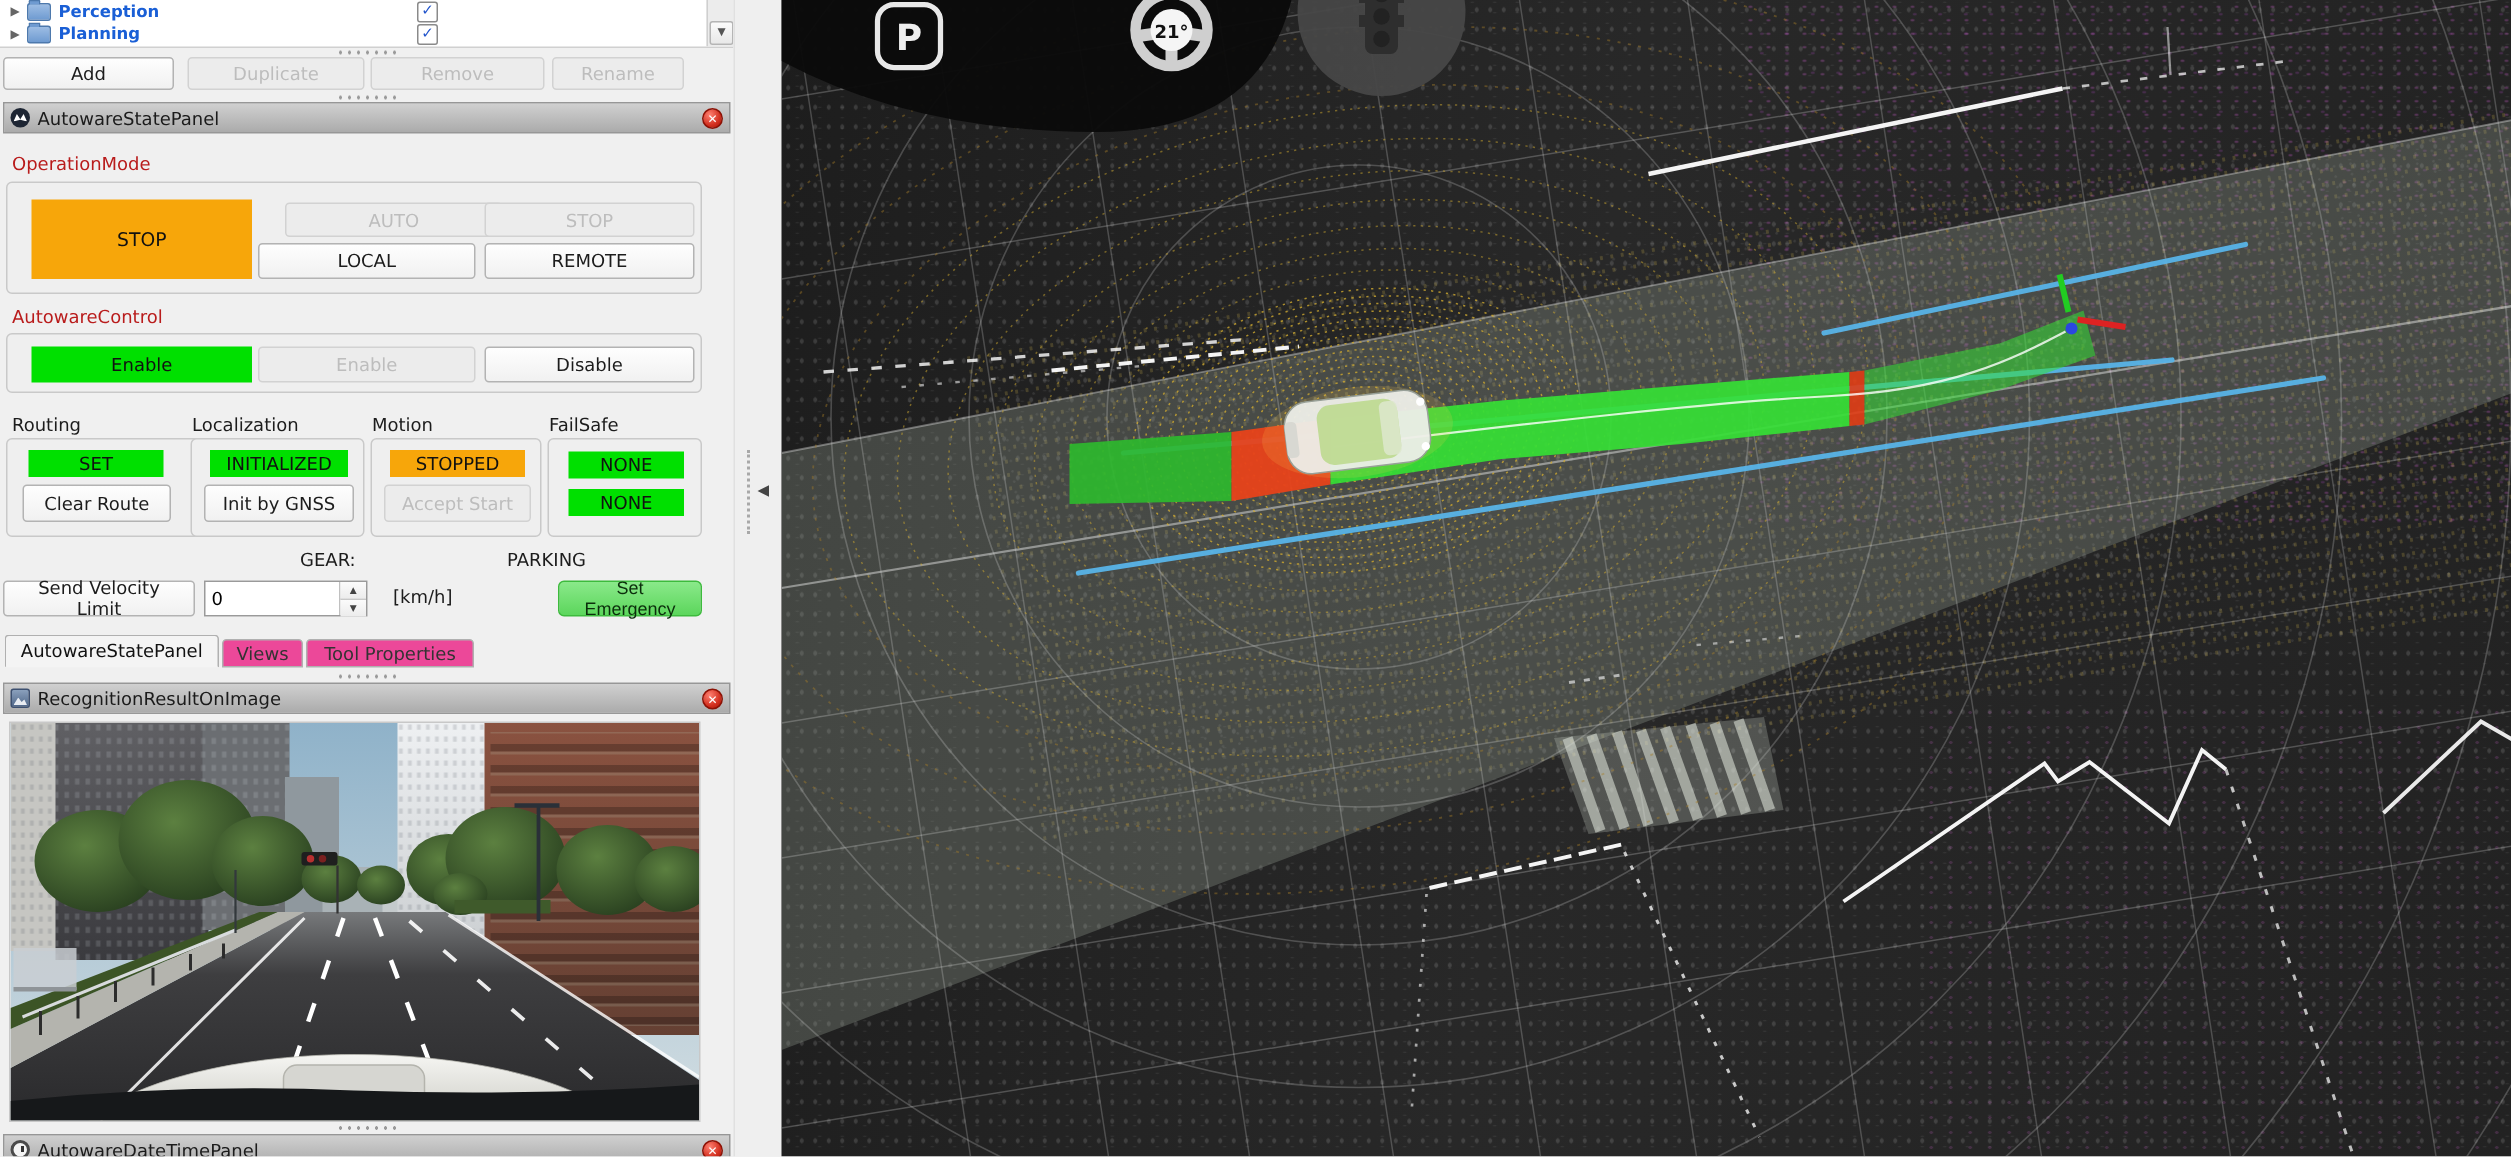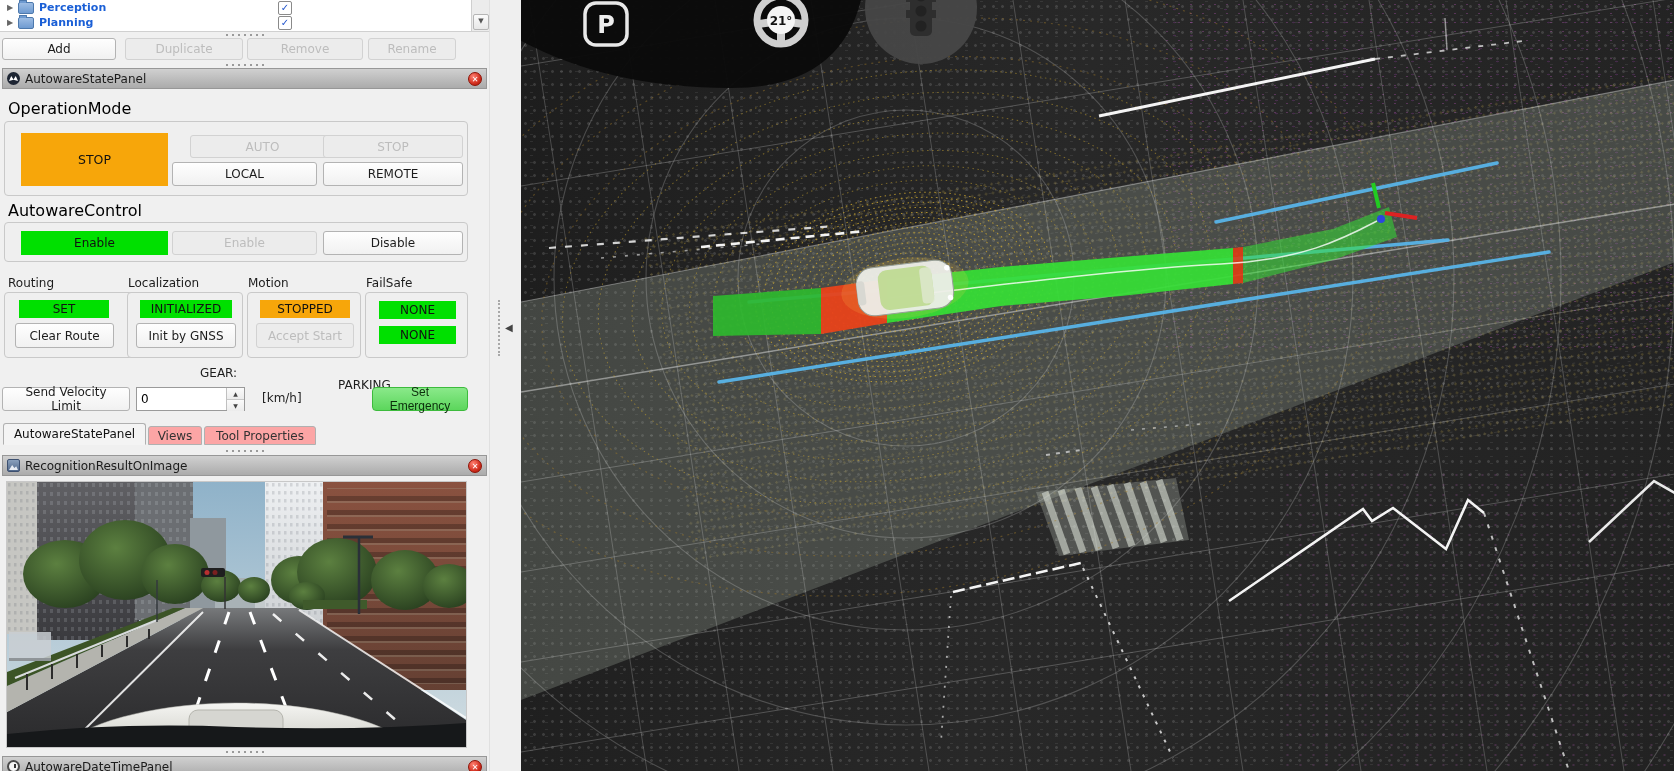--- a/index.html
+++ b/index.html
@@ -25,21 +25,21 @@
   .phead .ptitle{font-size:12px;color:#1b1b1b;margin-left:5px;}
   .closebtn{position:absolute;right:4px;top:3px;width:14px;height:14px;border-radius:50%;background:radial-gradient(circle at 35% 30%,#ff8273,#d22f1f 60%,#a61405);border:1px solid #8c1206;color:#fff;font-size:8px;line-height:13px;text-align:center;box-sizing:border-box;}
   .hicon{width:13px;height:13px;margin-left:4px;flex:none;position:relative;}
   .hicon.aw{background:#1d2533;border-radius:50%;}
   .hicon.aw:after{content:"";position:absolute;left:2px;top:4px;width:9px;height:5px;background:#fff;clip-path:polygon(0 100%,25% 0,50% 70%,75% 0,100% 100%,50% 75%);}
   .hicon.img{background:linear-gradient(#8aa0bc,#51688a);border:1px solid #3d5070;border-radius:2px;box-sizing:border-box;}
   .hicon.img:after{content:"";position:absolute;left:1px;bottom:1px;width:9px;height:5px;background:#e8ecf2;clip-path:polygon(0 100%,35% 0,60% 60%,80% 25%,100% 100%);}
   .hicon.clock{background:#f4f4f4;border:2px solid #4a4a4a;border-radius:50%;box-sizing:border-box;}
   .hicon.clock:after{content:"";position:absolute;left:5px;top:2px;width:1.5px;height:4px;background:#333;}
   
-  .plabel{font-size:16px;color:#000000;margin-left:8px;height:14px;line-height:14px;}
+  .plabel{font-size:12px;color:#b91c1c;margin-left:8px;height:14px;line-height:14px;}
   .groupbox{position:relative;margin-left:4px;border:1px solid #c9c9c9;border-radius:4px;background:#efefef;box-sizing:border-box;}
   .g-om{width:464px;height:75px;margin-top:5px;}
   .g-ac{width:464px;height:40px;margin-top:4px;}
   .chip{position:absolute;display:flex;align-items:center;justify-content:center;font-size:12px;color:#111;}
   .chip.green{background:var(--green);}
   .chip.orange{background:var(--orange);}
   .seclabels{position:relative;height:14px;margin-top:14px;font-size:12px;}
   .seclabels span{position:absolute;top:0;}
   .secrow{position:relative;height:66px;margin-top:2px;}
   .secbox{position:absolute;top:0;height:66px;border:1px solid #c9c9c9;border-radius:4px;background:#efefef;box-sizing:border-box;}
@@ -48,21 +48,21 @@
   .velrow{position:relative;height:26px;margin-top:6px;}
   .spin{position:absolute;left:136px;top:1px;width:109px;height:24px;border:1px solid #9a9a9a;background:#fff;box-sizing:border-box;display:flex;}
   .spin input{flex:1;border:none;outline:none;font-size:12px;font-family:inherit;padding-left:4px;width:70px;background:transparent;}
   .spin .arrows{width:17px;border-left:1px solid #c0c0c0;display:flex;flex-direction:column;}
   .spin .arrows div{flex:1;font-size:6px;color:#444;text-align:center;line-height:11px;background:linear-gradient(#fbfbfb,#ececec);}
   .spin .arrows div:first-child{border-bottom:1px solid #c8c8c8;}
   .kmh{position:absolute;left:262px;top:5px;font-size:12px;}
   .emerg{position:absolute;left:372px;top:1px;width:96px;height:24px;background:linear-gradient(#8ae98a,#5cd65c);border:1px solid #3dbb3d;border-radius:4px;font-size:12px;color:#0c2e0c;display:flex;align-items:center;justify-content:center;}
   
   .tabs{position:relative;height:22px;margin-top:11px;display:flex;align-items:flex-end;padding-left:3px;}
-  .tab{box-sizing:border-box;font-size:12px;display:flex;align-items:center;justify-content:center;border:1px solid #b0b0b0;border-radius:3px 3px 0 0;height:19px;background:#fca5a5;color:#333;margin-right:2px;}
+  .tab{box-sizing:border-box;font-size:12px;display:flex;align-items:center;justify-content:center;border:1px solid #b0b0b0;border-radius:3px 3px 0 0;height:19px;background:#ec4899;color:#333;margin-right:2px;}
   .tab.active{height:22px;background:#f4f4f4;border-bottom-color:#f4f4f4;color:#111;}
   
   .camwrap{margin:6px 0 0 7px;width:459px;height:265px;box-shadow:0 0 0 1px #c8c8c8;background:#fff;}
   
   .gutter{width:31px;height:771px;background:#efefef;position:relative;flex:none;border-left:1px solid #e0e0e0;}
   .gutter .dots{position:absolute;left:8px;top:300px;height:56px;width:0;border-left:2px dotted #a8a8a8;}
   .gutter .coll{position:absolute;left:15px;top:322px;font-size:10px;color:#444;}
   
   .viewport{position:relative;width:1154px;height:771px;flex:none;overflow:hidden;
     background:linear-gradient(100deg,#1d1d1d 0%,#282828 45%,#222 100%);}
@@ -158,21 +158,21 @@
           <button class="btn dis" style="left:8px;top:30px;width:98px;height:25px;">Accept Start</button>
         </div>
         <div class="secbox" style="left:365px;width:103px;">
           <div class="chip green" style="left:13px;top:8px;width:77px;height:18px;">NONE</div>
           <div class="chip green" style="left:13px;top:33px;width:77px;height:18px;">NONE</div>
         </div>
       </div>
 
       <div class="gearrow">
         <span style="left:200px;">GEAR:</span>
-        <span style="left:338px;margin-top:12px;">PARKING</span>
+        <span style="left:338px;">PARKING</span>
       </div>
       <div class="velrow">
         <button class="btn" style="left:2px;top:1px;width:128px;height:24px;">Send Velocity Limit</button>
         <div class="spin">
           <input value="0" style="">
           <div class="arrows">
             <div>▲</div>
             <div>▼</div>
           </div>
         </div>

